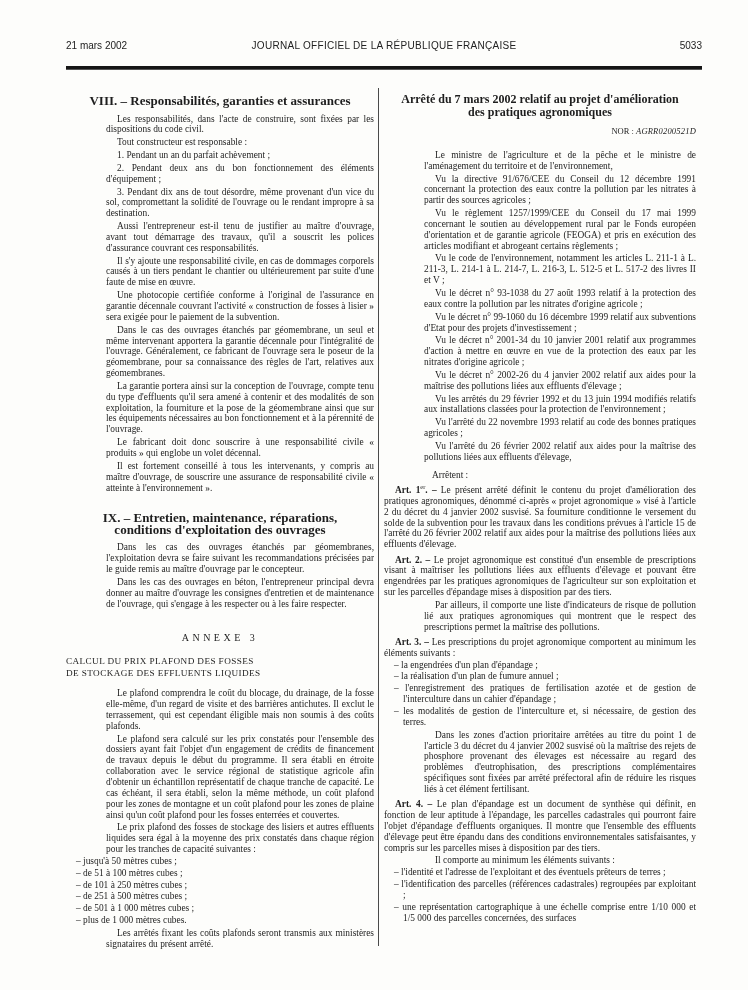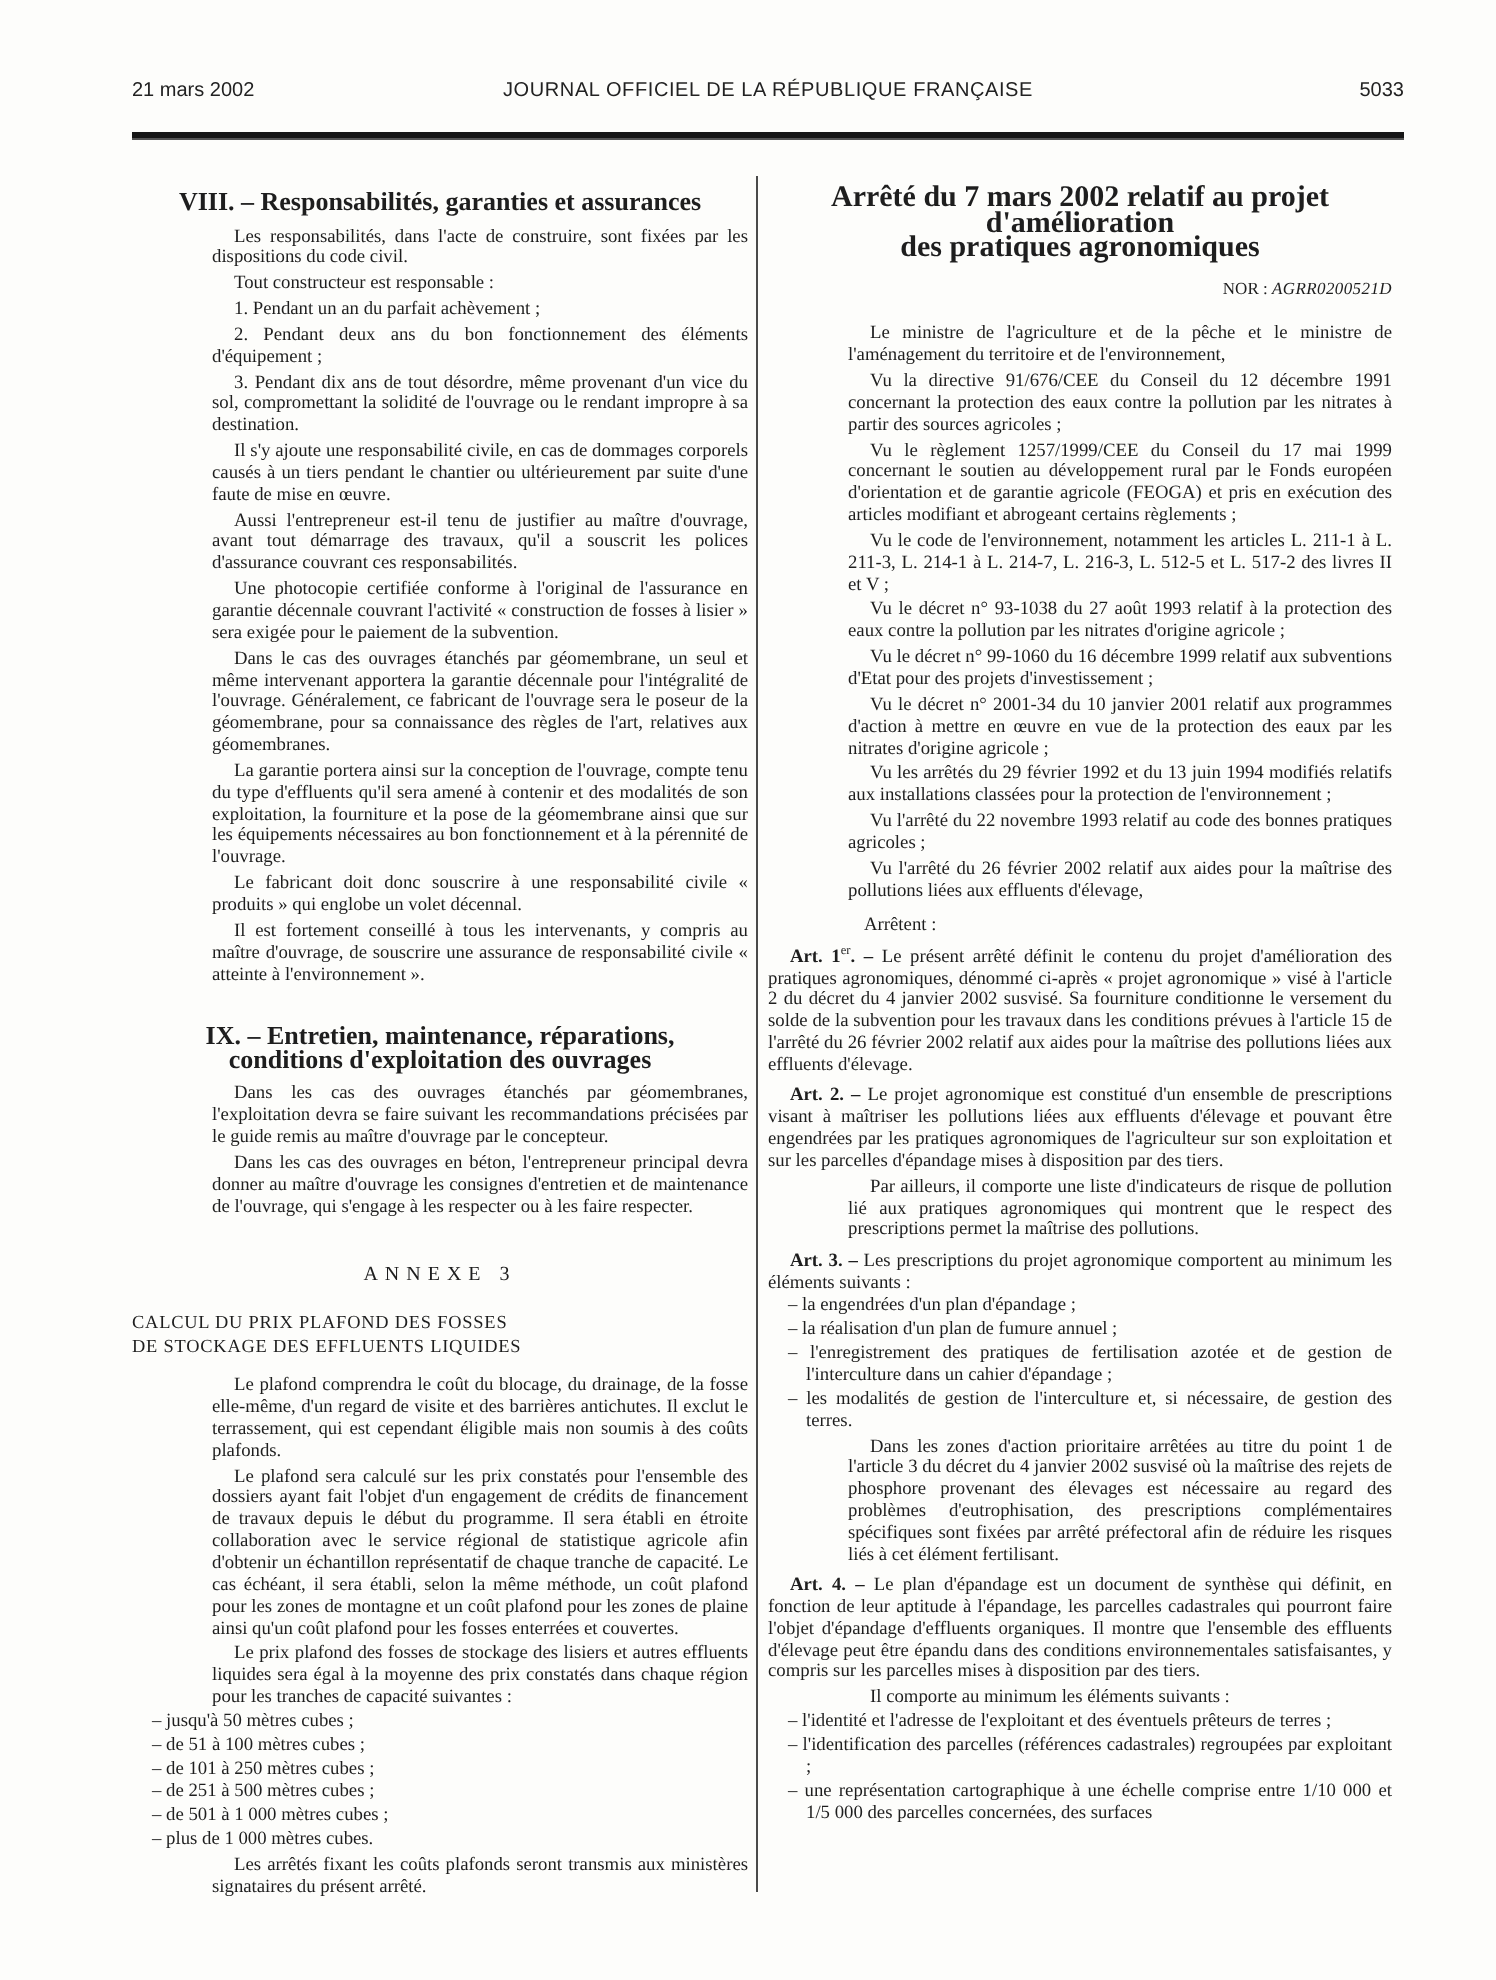--- a/index.html
+++ b/index.html
@@ -38,21 +38,21 @@
     background:#4a4a4a;
   }
   
   .blk{margin:0;}
   .heading{
     font-weight:bold;text-align:center;white-space:pre-line;
     font-size:13px;line-height:11.5px;margin:9px 14px 7px;
   }
   .title{
     font-weight:bold;text-align:center;white-space:pre-line;
-    font-size:15px;line-height:12.5px;margin:7px 0 8px;
+    font-size:12px;line-height:12.5px;margin:7px 0 8px;
   }
   .nor{text-align:right;font-size:8.5px;margin:0 0 13px;}
   .nor-code{font-style:italic;letter-spacing:.2px;}
   .annexe{
     text-align:center;letter-spacing:3.5px;font-size:10px;
     margin:16px 0 12px;
   }
   .subhead{
     text-align:left;white-space:pre-line;font-size:9.2px;
     line-height:11.5px;margin:0 0 9px;letter-spacing:.4px;
@@ -78,22 +78,22 @@
   </div>
   <div class="header-rule"></div>
 
   <div class="col col-left">
       <div class="blk heading">VIII. – Responsabilités, garanties et assurances</div>
       <div class="blk para">Les responsabilités, dans l'acte de construire, sont fixées par les dispositions du code civil.</div>
       <div class="blk para">Tout constructeur est responsable :</div>
       <div class="blk para">1. Pendant un an du parfait achèvement ;</div>
       <div class="blk para">2. Pendant deux ans du bon fonctionnement des éléments d'équipement ;</div>
       <div class="blk para">3. Pendant dix ans de tout désordre, même provenant d'un vice du sol, compromettant la solidité de l'ouvrage ou le rendant impropre à sa destination.</div>
+      <div class="blk para">Aussi l'entrepreneur est-il tenu de justifier au maître d'ouvrage, avant tout démarrage des travaux, qu'il a souscrit les polices d'assurance couvrant ces responsabilités.</div>
       <div class="blk para">Il s'y ajoute une responsabilité civile, en cas de dommages corporels causés à un tiers pendant le chantier ou ultérieurement par suite d'une faute de mise en œuvre.</div>
-      <div class="blk para">Aussi l'entrepreneur est-il tenu de justifier au maître d'ouvrage, avant tout démarrage des travaux, qu'il a souscrit les polices d'assurance couvrant ces responsabilités.</div>
       <div class="blk para">Une photocopie certifiée conforme à l'original de l'assurance en garantie décennale couvrant l'activité « construction de fosses à lisier » sera exigée pour le paiement de la subvention.</div>
       <div class="blk para">Dans le cas des ouvrages étanchés par géomembrane, un seul et même intervenant apportera la garantie décennale pour l'intégralité de l'ouvrage. Généralement, ce fabricant de l'ouvrage sera le poseur de la géomembrane, pour sa connaissance des règles de l'art, relatives aux géomembranes.</div>
       <div class="blk para">La garantie portera ainsi sur la conception de l'ouvrage, compte tenu du type d'effluents qu'il sera amené à contenir et des modalités de son exploitation, la fourniture et la pose de la géomembrane ainsi que sur les équipements nécessaires au bon fonctionnement et à la pérennité de l'ouvrage.</div>
       <div class="blk para">Le fabricant doit donc souscrire à une responsabilité civile « produits » qui englobe un volet décennal.</div>
       <div class="blk para">Il est fortement conseillé à tous les intervenants, y compris au maître d'ouvrage, de souscrire une assurance de responsabilité civile « atteinte à l'environnement ».</div>
       <div class="blk gap" style="height: 10px;"></div>
       <div class="blk heading">IX. – Entretien, maintenance, réparations,
 conditions d'exploitation des ouvrages</div>
       <div class="blk para">Dans les cas des ouvrages étanchés par géomembranes, l'exploitation devra se faire suivant les recommandations précisées par le guide remis au maître d'ouvrage par le concepteur.</div>
       <div class="blk para">Dans les cas des ouvrages en béton, l'entrepreneur principal devra donner au maître d'ouvrage les consignes d'entretien et de maintenance de l'ouvrage, qui s'engage à les respecter ou à les faire respecter.</div>
@@ -120,20 +120,21 @@
       <div class="blk title">Arrêté du 7 mars 2002 relatif au projet d'amélioration
 des pratiques agronomiques</div>
       <div class="blk nor"><span class="nor-label">NOR : </span><span class="nor-code">AGRR0200521D</span></div>
       <div class="blk para">Le ministre de l'agriculture et de la pêche et le ministre de l'aménagement du territoire et de l'environnement,</div>
       <div class="blk para">Vu la directive 91/676/CEE du Conseil du 12 décembre 1991 concernant la protection des eaux contre la pollution par les nitrates à partir des sources agricoles ;</div>
       <div class="blk para">Vu le règlement 1257/1999/CEE du Conseil du 17 mai 1999 concernant le soutien au développement rural par le Fonds européen d'orientation et de garantie agricole (FEOGA) et pris en exécution des articles modifiant et abrogeant certains règlements ;</div>
       <div class="blk para">Vu le code de l'environnement, notamment les articles L. 211-1 à L. 211-3, L. 214-1 à L. 214-7, L. 216-3, L. 512-5 et L. 517-2 des livres II et V ;</div>
       <div class="blk para">Vu le décret n° 93-1038 du 27 août 1993 relatif à la protection des eaux contre la pollution par les nitrates d'origine agricole ;</div>
       <div class="blk para">Vu le décret n° 99-1060 du 16 décembre 1999 relatif aux subventions d'Etat pour des projets d'investissement ;</div>
       <div class="blk para">Vu le décret n° 2001-34 du 10 janvier 2001 relatif aux programmes d'action à mettre en œuvre en vue de la protection des eaux par les nitrates d'origine agricole ;</div>
+      <div class="blk para">Vu le décret n° 2002-26 du 4 janvier 2002 relatif aux aides pour la maîtrise des pollutions liées aux effluents d'élevage ;</div>
       <div class="blk para">Vu les arrêtés du 29 février 1992 et du 13 juin 1994 modifiés relatifs aux installations classées pour la protection de l'environnement ;</div>
       <div class="blk para">Vu l'arrêté du 22 novembre 1993 relatif au code des bonnes pratiques agricoles ;</div>
       <div class="blk para">Vu l'arrêté du 26 février 2002 relatif aux aides pour la maîtrise des pollutions liées aux effluents d'élevage,</div>
       <div class="blk arretent">Arrêtent :</div>
       <div class="blk art"><b>Art. 1</b><sup>er</sup><b>. –</b> Le présent arrêté définit le contenu du projet d'amélioration des pratiques agronomiques, dénommé ci-après « projet agronomique » visé à l'article 2 du décret du 4 janvier 2002 susvisé. Sa fourniture conditionne le versement du solde de la subvention pour les travaux dans les conditions prévues à l'article 15 de l'arrêté du 26 février 2002 relatif aux aides pour la maîtrise des pollutions liées aux effluents d'élevage.</div>
       <div class="blk art"><b>Art. 2. –</b> Le projet agronomique est constitué d'un ensemble de prescriptions visant à maîtriser les pollutions liées aux effluents d'élevage et pouvant être engendrées par les pratiques agronomiques de l'agriculteur sur son exploitation et sur les parcelles d'épandage mises à disposition par des tiers.</div>
       <div class="blk para">Par ailleurs, il comporte une liste d'indicateurs de risque de pollution lié aux pratiques agronomiques qui montrent que le respect des prescriptions permet la maîtrise des pollutions.</div>
       <div class="blk art"><b>Art. 3. –</b> Les prescriptions du projet agronomique comportent au minimum les éléments suivants :</div>
       <div class="blk item">– la engendrées d'un plan d'épandage ;</div>
       <div class="blk item">– la réalisation d'un plan de fumure annuel ;</div>

